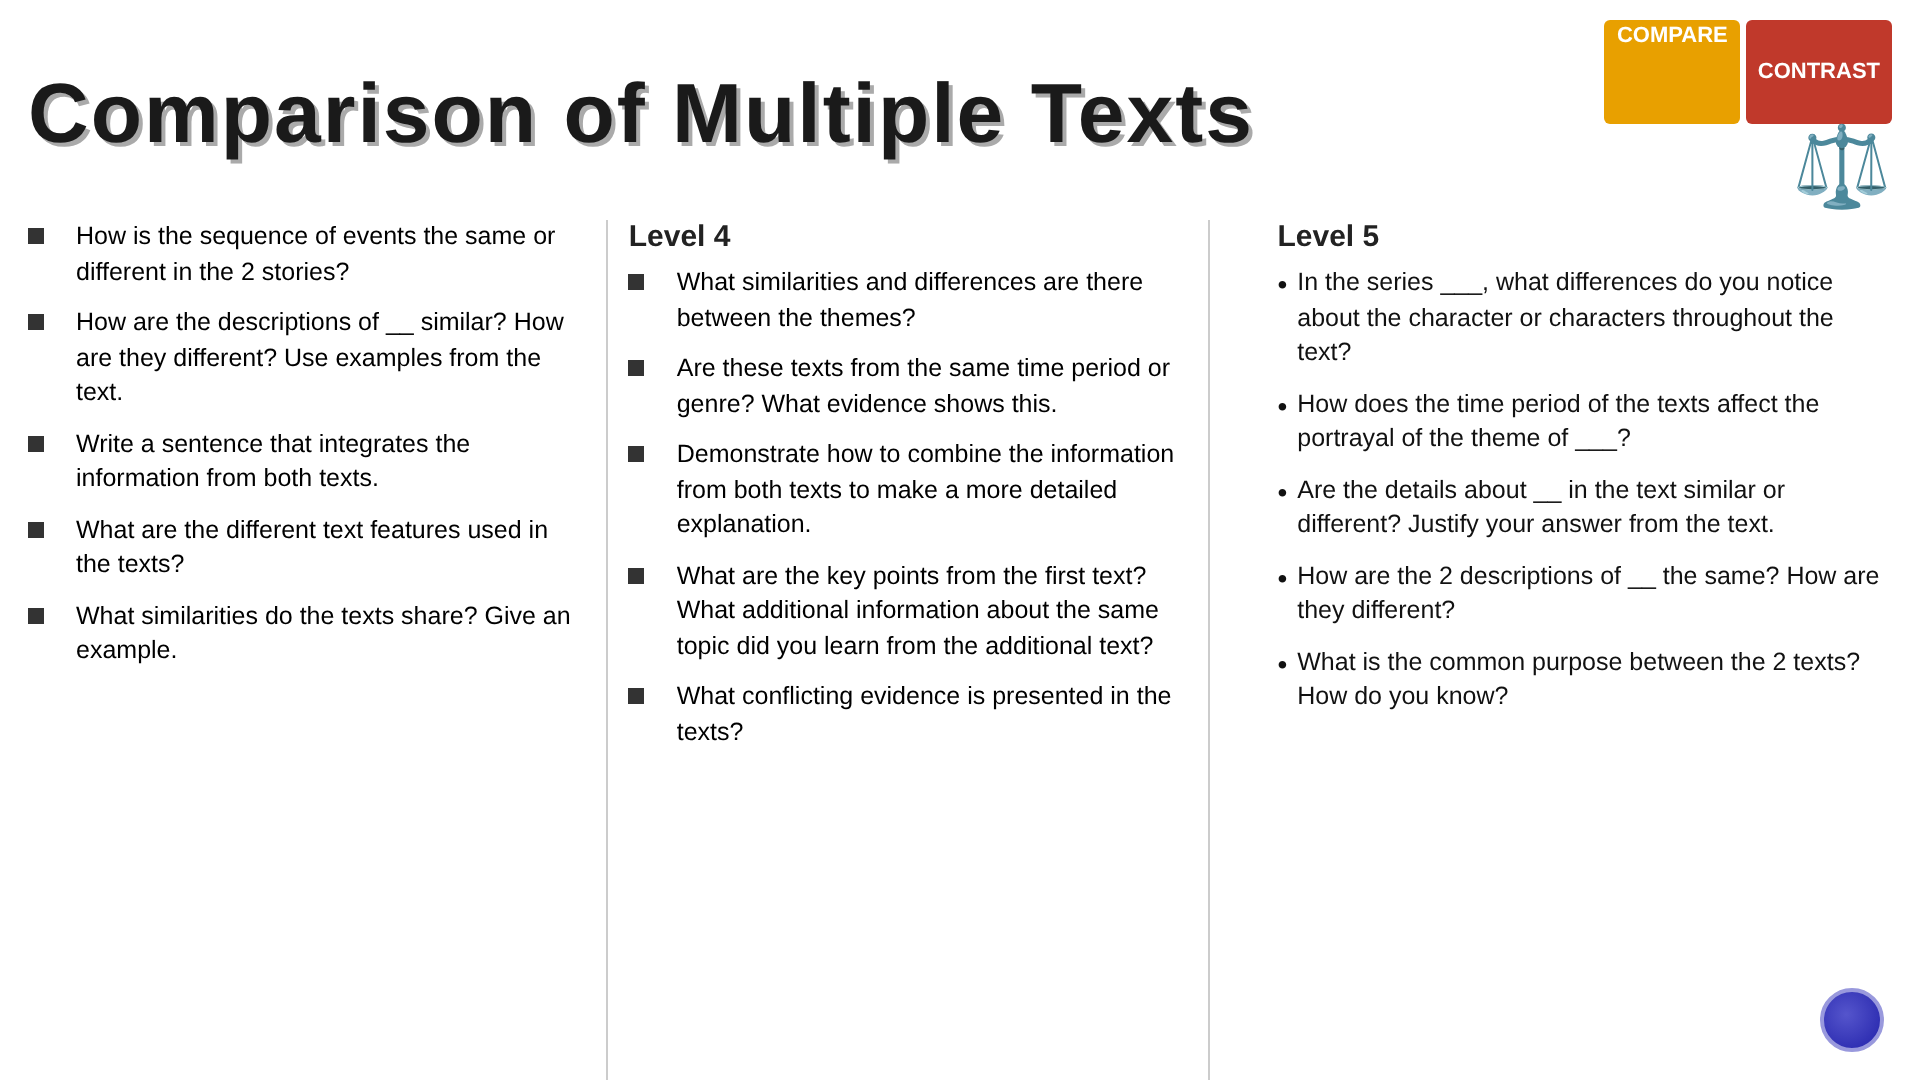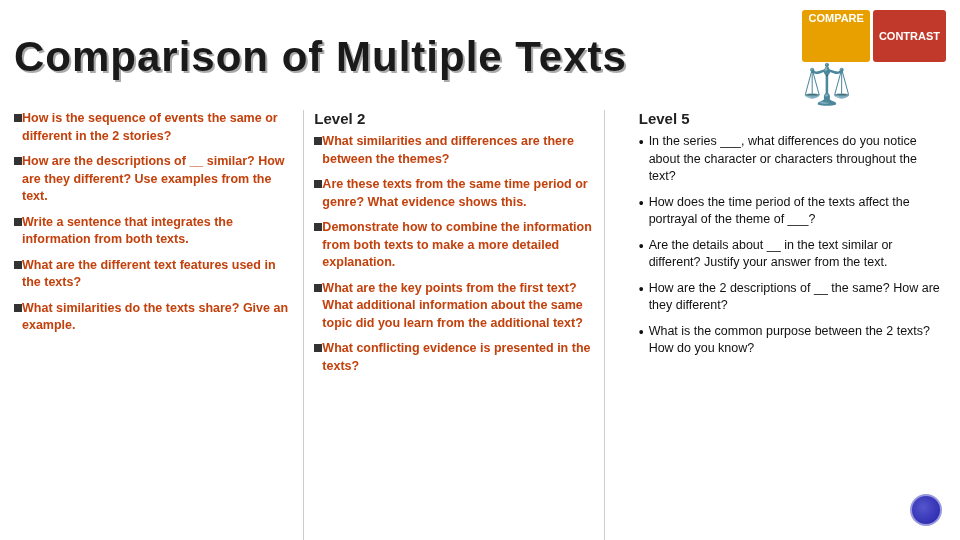--- a/index.html
+++ b/index.html
@@ -33,21 +33,21 @@
       color: #1a1a1a;
       letter-spacing: 1px;
       line-height: 1;
       text-shadow: 2px 2px 0px #aaa;
     }
 
     .logo-area {
       margin-left: auto;
       display: flex;
       flex-direction: column;
-      align-items: flex-start;
+      align-items: flex-end;
     }
 
     .compare-contrast-badges {
       display: flex;
       gap: 3px;
       margin-bottom: 2px;
     }
 
     .badge-compare {
       background: #e8a000;
@@ -95,25 +95,24 @@
     .bullet-list {
       list-style: none;
       padding: 0;
       display: flex;
       flex-direction: column;
       gap: 8px;
     }
 
     .bullet-item {
       display: flex;
-      gap: 0;
+      gap: 16px;
       font-size: 12.5px;
       line-height: 1.4;
-      color: #c2410c;
-      font-weight: bold;
+      color: #000000;
     }
 
     .bullet-item .bullet-square {
       flex-shrink: 0;
       width: 8px;
       height: 8px;
       background: #333;
       margin-top: 4px;
     }
 
@@ -191,21 +190,21 @@
         <li class="bullet-item">
           <span class="bullet-square"></span>
           <span>What similarities do the texts share? Give an example.</span>
         </li>
       </ul>
     </div>
 
     <div class="divider-v"></div>
 
     <div class="col">
-      <div class="level-header">Level 2</div>
+      <div class="level-header">Level 4</div>
       <ul class="bullet-list">
         <li class="bullet-item">
           <span class="bullet-square"></span>
           <span>What similarities and differences are there between the themes?</span>
         </li>
         <li class="bullet-item">
           <span class="bullet-square"></span>
           <span>Are these texts from the same time period or genre? What evidence shows this.</span>
         </li>
         <li class="bullet-item">

